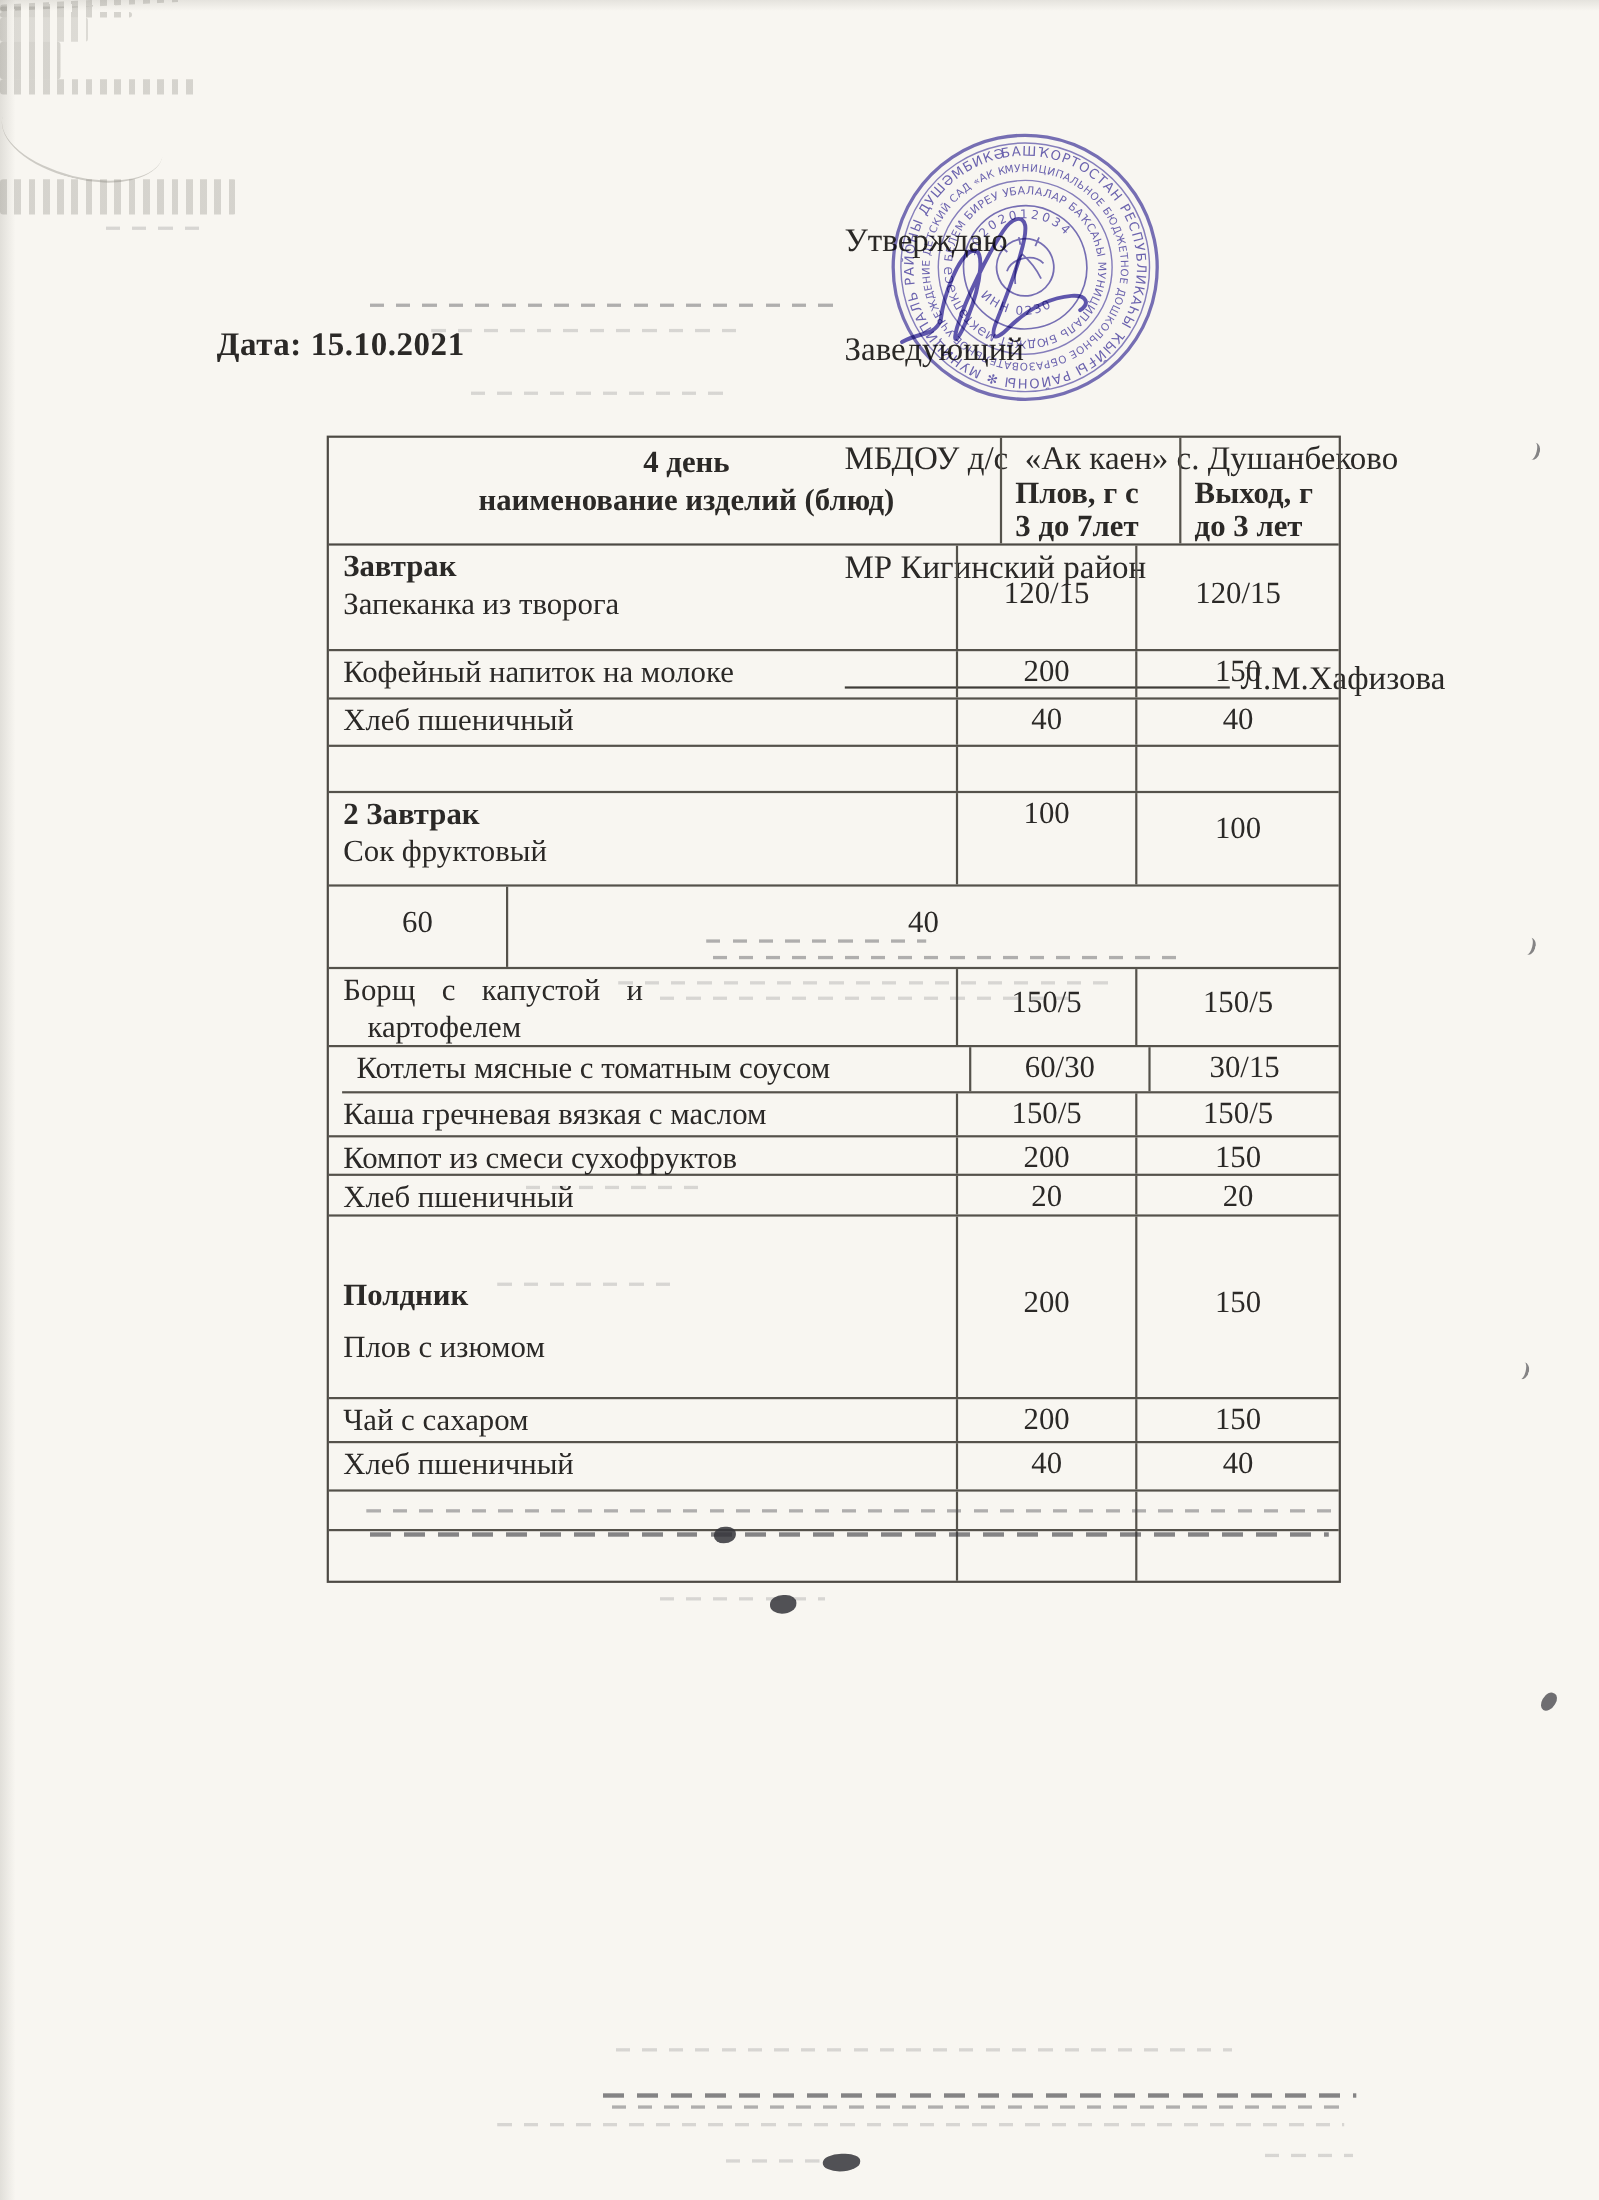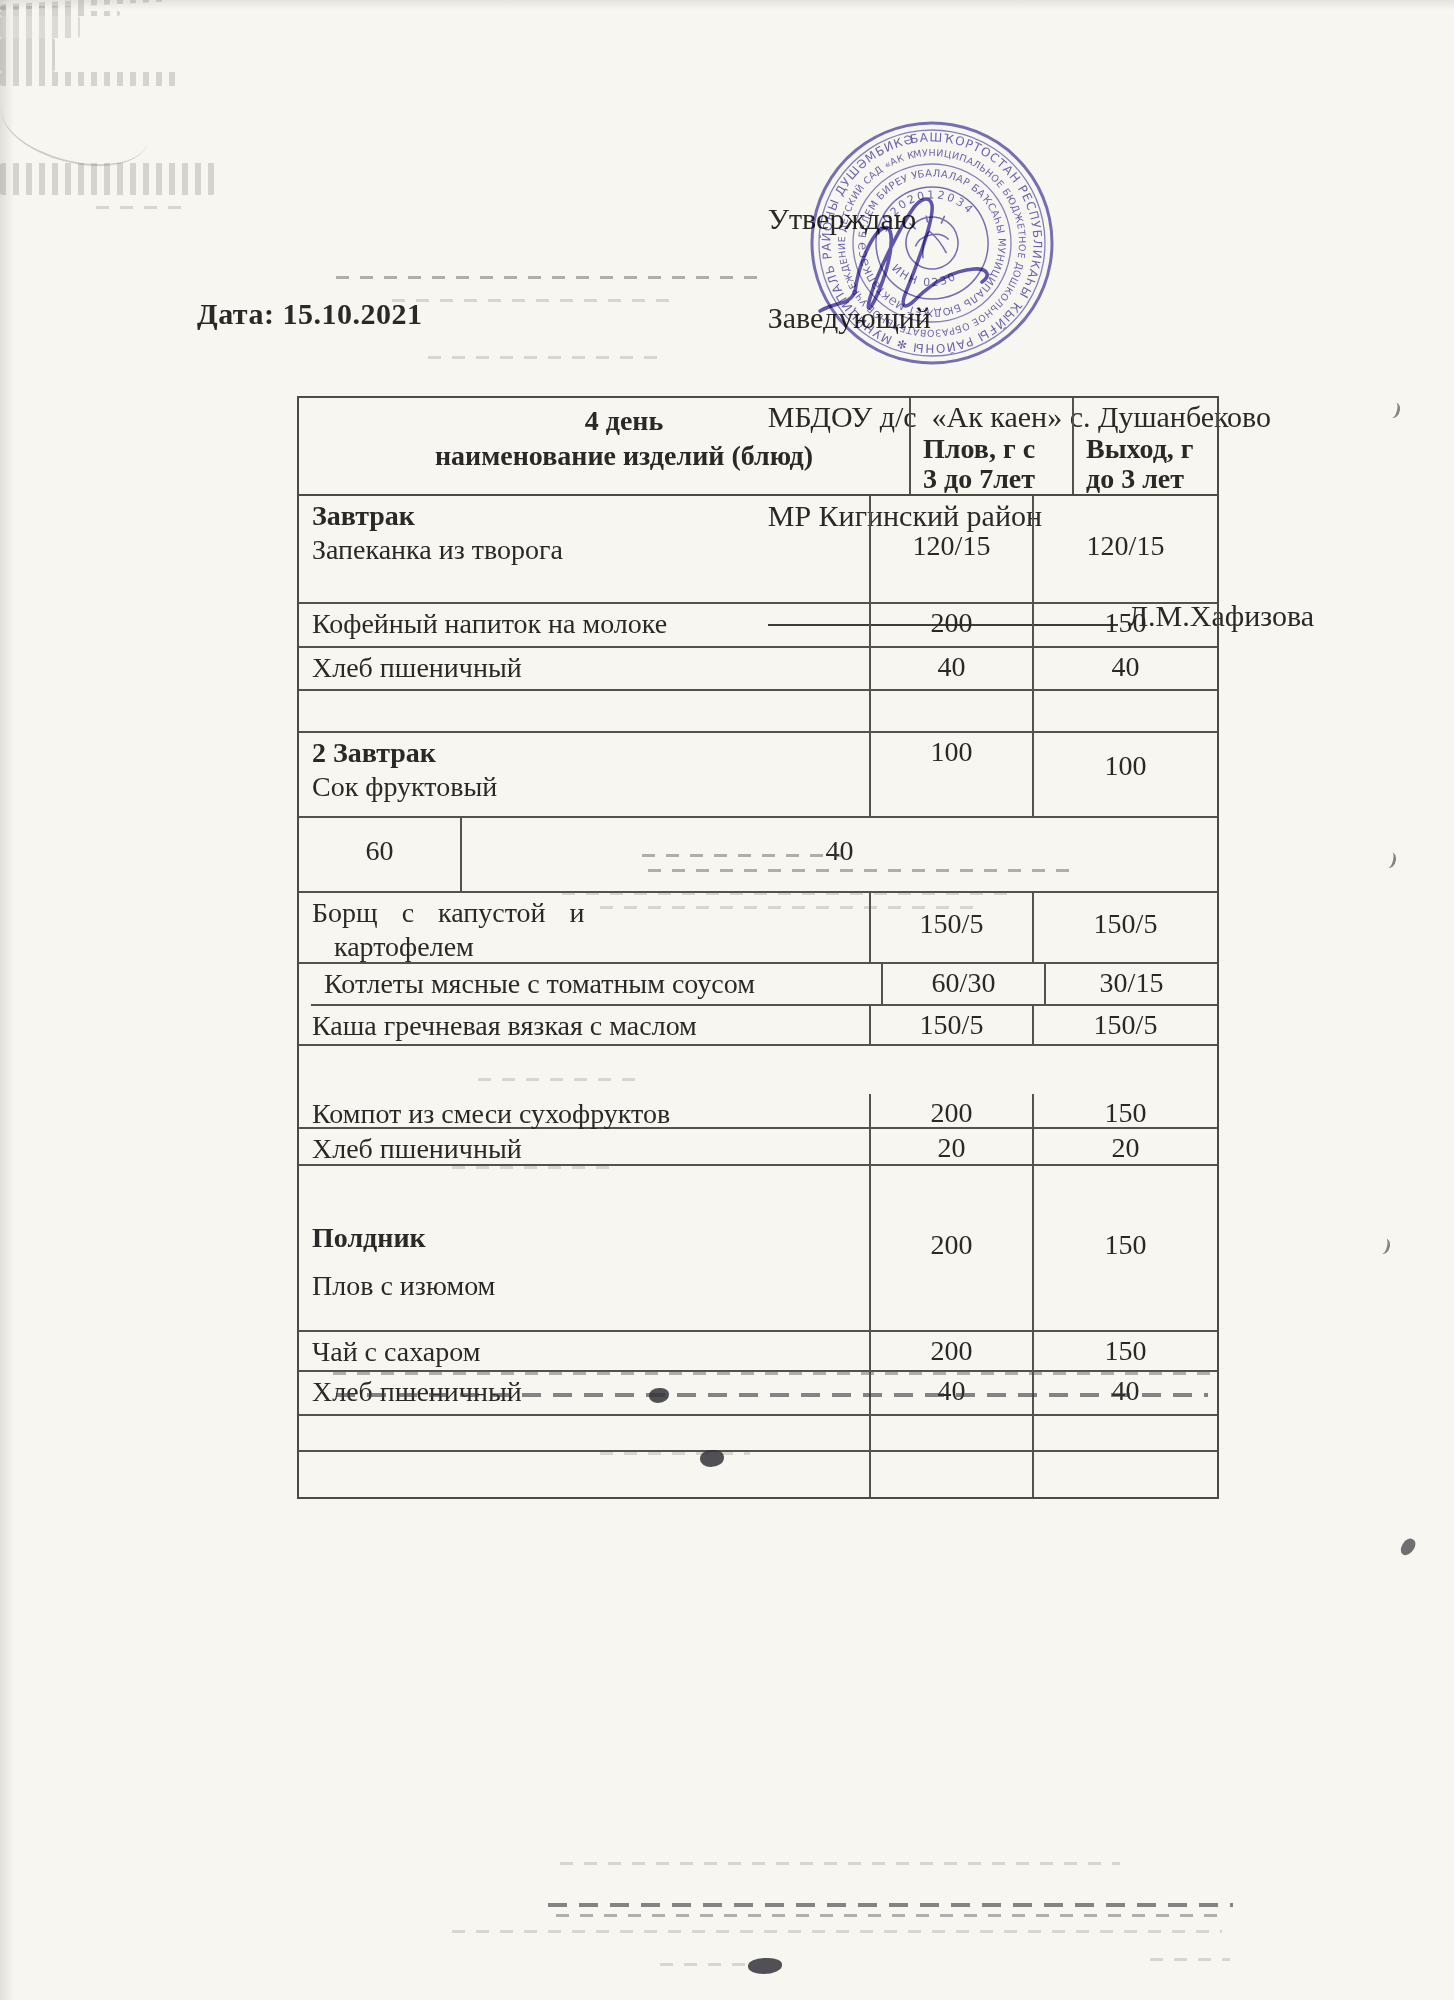--- a/index.html
+++ b/index.html
@@ -136,21 +136,21 @@
       <div class="cell c2">
         <div>Плов, г с</div>
         <div>3 до 7лет</div>
       </div>
       <div class="cell c3">
         <div>Выход, г</div>
         <div>до 3 лет</div>
       </div>
     </div>
     <div id="menu-rows">
-        <div class="trow" style="height: 108px;">
+        <div class="trow" style="height: 96px;">
           <div class="cell c1">
             <div class="meal-title">Завтрак</div>
             <div class="dish">Запеканка из творога</div>
           </div>
           <div class="cell vcell c2 bottom">
             <span>120/15</span>
           </div>
           <div class="cell vcell c3 bottom">
             <span>120/15</span>
           </div>
@@ -229,21 +229,21 @@
           <div class="cell c1">
             <div class="dish">Каша гречневая вязкая с маслом</div>
           </div>
           <div class="cell vcell c2 top">
             <span>150/5</span>
           </div>
           <div class="cell vcell c3 top">
             <span>150/5</span>
           </div>
         </div>
-        <div class="trow" style="height: 35px; margin-top: 48px;">
+        <div class="trow" style="height: 35px;">
           <div class="cell c1">
             <div class="dish">Компот из смеси сухофруктов</div>
           </div>
           <div class="cell vcell c2 top">
             <span>200</span>
           </div>
           <div class="cell vcell c3 top">
             <span>150</span>
           </div>
         </div>

